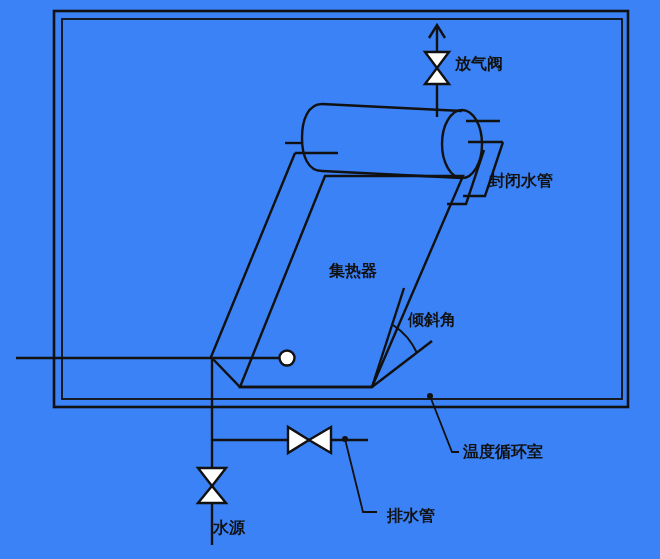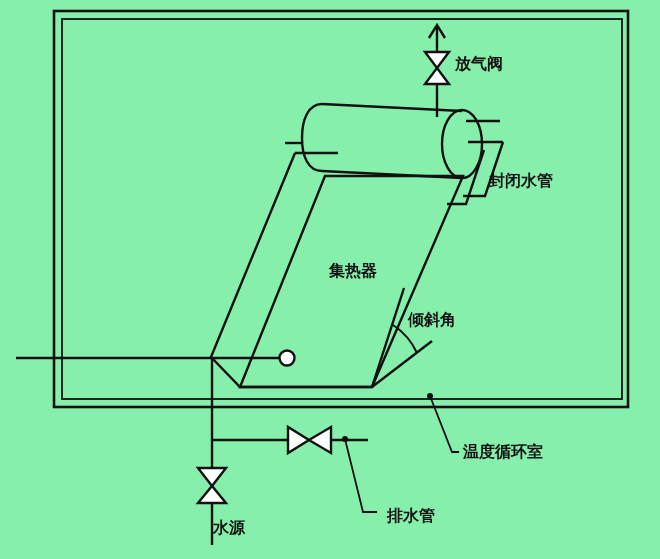--- a/index.html
+++ b/index.html
@@ -10,21 +10,21 @@
   body {
     width: 660px;
     height: 559px;
     font-family: "DejaVu Sans", "Liberation Sans", sans-serif;
     overflow: hidden;
   }
   #diagram-root {
     position: relative;
     width: 660px;
     height: 559px;
-    background: #86efac;
+    background: #3b82f6;
   }
   svg#schematic {
     position: absolute;
     top: 0;
     left: 0;
     width: 660px;
     height: 559px;
     display: block;
   }
   .lbl {

